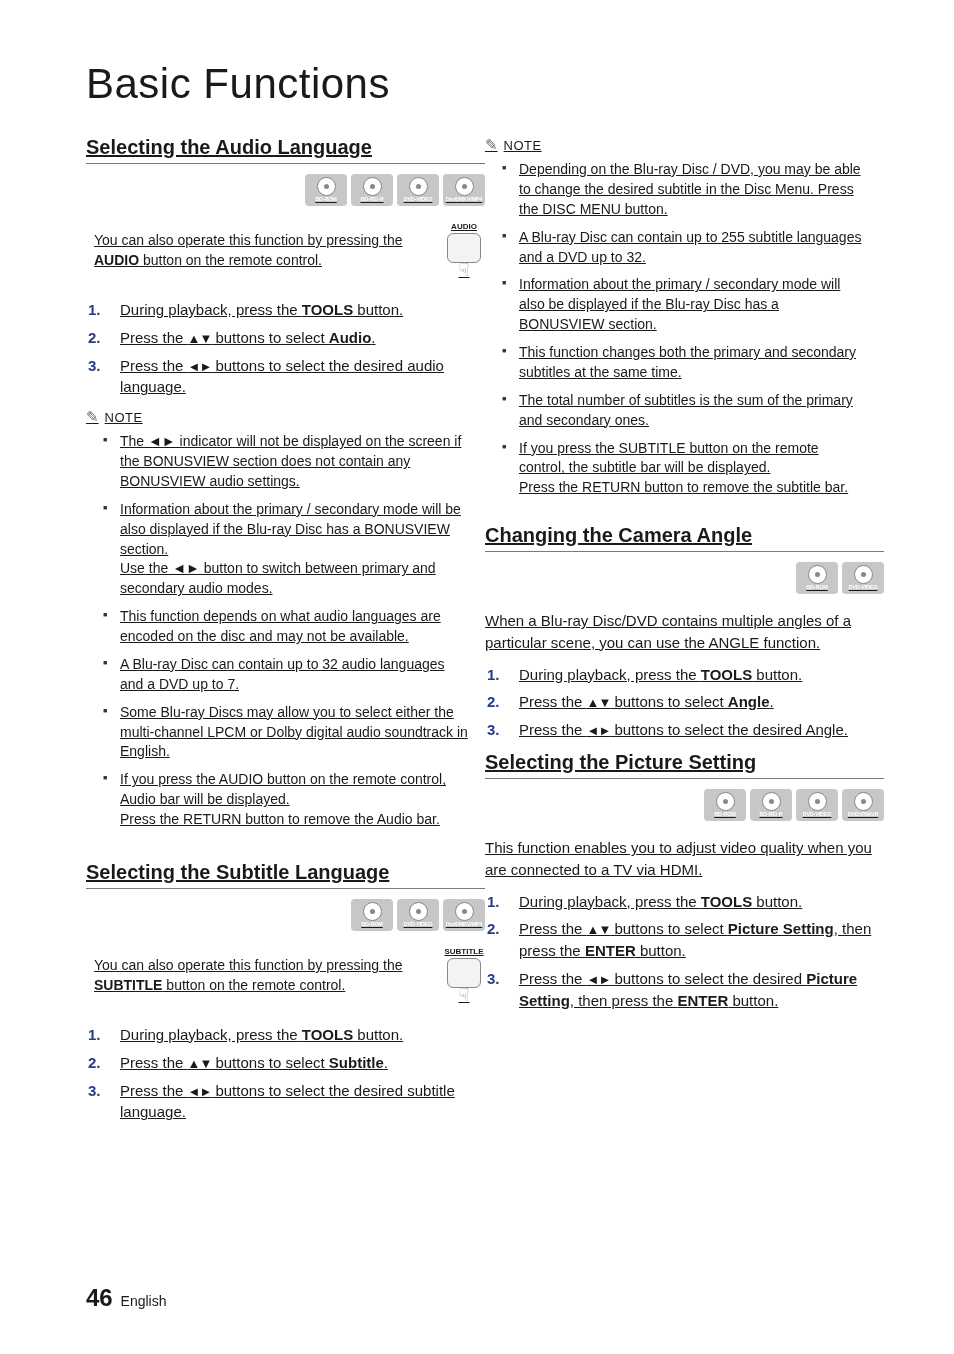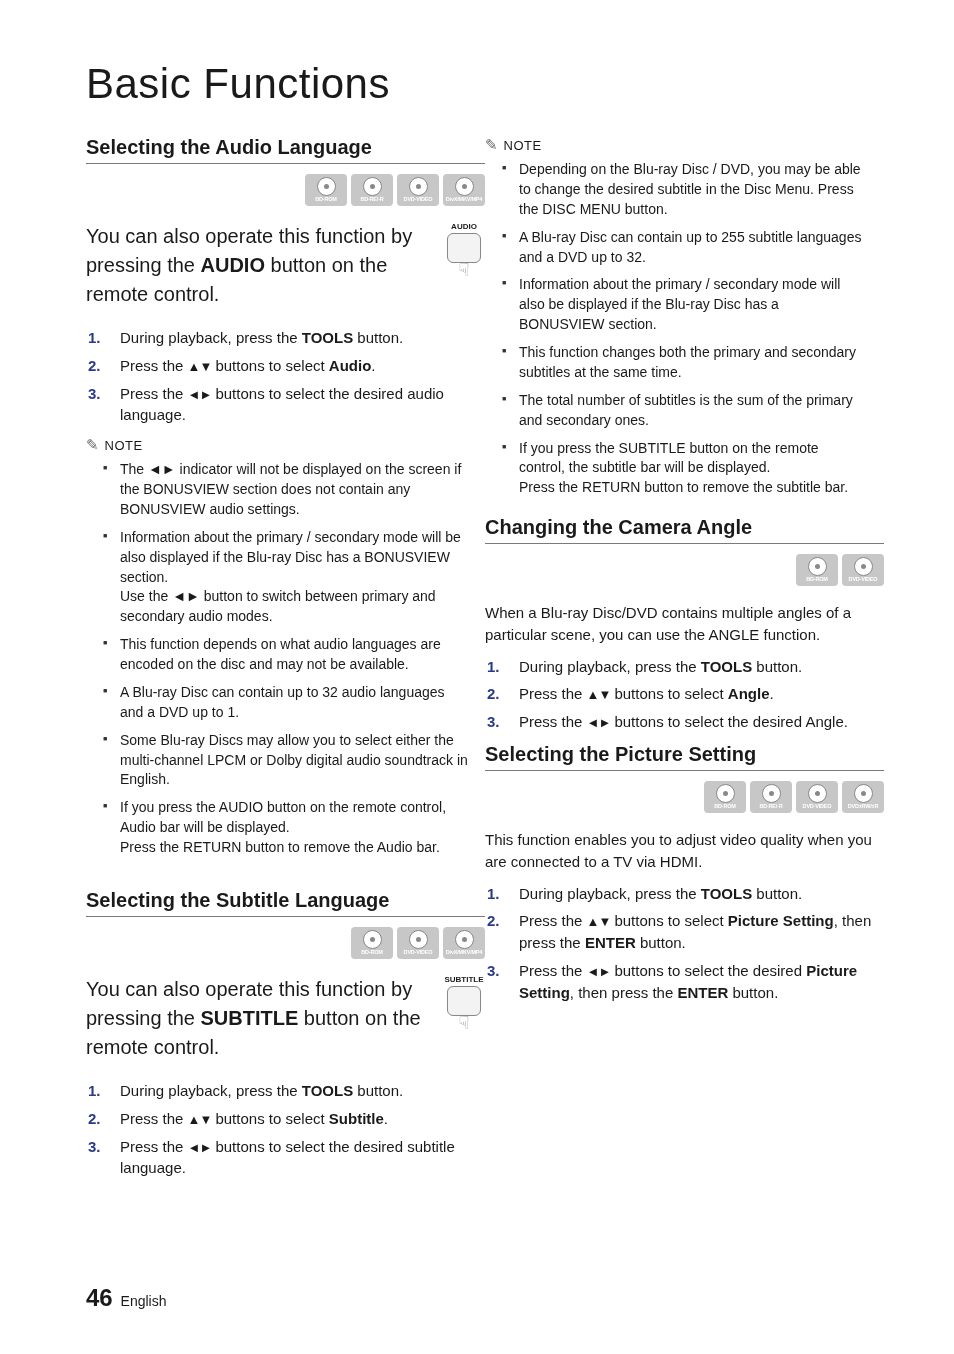--- a/index.html
+++ b/index.html
@@ -17,20 +17,21 @@
     position: relative;
   }
   h1.title {
     font-weight: 300;
     font-size: 42px;
     margin: 0 0 28px 0;
     letter-spacing: 0.5px;
   }
   .columns {
     display: flex;
+    text-decoration: underline;
   }
   .col {
     flex: 1;
     min-width: 0;
   }
   h2.section-head {
     font-size: 20px;
     font-weight: 700;
     margin: 0 0 4px 0;
   }
@@ -82,22 +83,22 @@
     font-weight: bold;
     letter-spacing: -0.2px;
   }
   .remote-row {
     display: flex;
     align-items: flex-start;
     gap: 14px;
     margin: 8px 0 18px 0;
   }
   .remote-row p {
-    margin: 0;
-    font-size: 20px;
+    margin: 8px;
+    font-size: 14px;
     line-height: 1.45;
     flex: 1;
   }
   .remote-btn-ill {
     width: 42px;
     flex: none;
     display: flex;
     flex-direction: column;
     align-items: center;
   }
@@ -248,21 +249,21 @@
 
       <div class="note-head">
         <span class="pen-icon">✎</span>
         <span class="note-label">NOTE</span>
       </div>
       <ul class="notes">
         <li>The ◄► indicator will not be displayed on the screen if the BONUSVIEW section does not contain any BONUSVIEW audio settings.</li>
         <li style="white-space:pre-line">Information about the primary / secondary mode will be also displayed if the Blu-ray Disc has a BONUSVIEW section.
 Use the ◄► button to switch between primary and secondary audio modes.</li>
         <li>This function depends on what audio languages are encoded on the disc and may not be available.</li>
-        <li>A Blu-ray Disc can contain up to 32 audio languages and a DVD up to 1.</li>
+        <li>A Blu-ray Disc can contain up to 32 audio languages and a DVD up to 7.</li>
         <li>Some Blu-ray Discs may allow you to select either the multi-channel LPCM or Dolby digital audio soundtrack in English.</li>
         <li style="white-space:pre-line">If you press the AUDIO button on the remote control, Audio bar will be displayed.
 Press the RETURN button to remove the Audio bar.</li>
       </ul>
 
       <h2 class="section-head" style="margin-top:31px">Selecting the Subtitle Language</h2>
       <hr class="section-rule">
       <div class="disc-row">
         <div class="disc-badge">
             <div class="circle">
@@ -312,21 +313,21 @@
       <ul class="notes">
         <li>Depending on the Blu-ray Disc / DVD, you may be able to change the desired subtitle in the Disc Menu. Press the DISC MENU button.</li>
         <li>A Blu-ray Disc can contain up to 255 subtitle languages and a DVD up to 32.</li>
         <li>Information about the primary / secondary mode will also be displayed if the Blu-ray Disc has a BONUSVIEW section.</li>
         <li>This function changes both the primary and secondary subtitles at the same time.</li>
         <li>The total number of subtitles is the sum of the primary and secondary ones.</li>
         <li style="white-space:pre-line">If you press the SUBTITLE button on the remote control, the subtitle bar will be displayed.
 Press the RETURN button to remove the subtitle bar.</li>
       </ul>
 
-      <h2 class="section-head" style="margin-top:18px">Changing the Camera Angle</h2>
+      <h2 class="section-head" style="margin-top:26px">Changing the Camera Angle</h2>
       <hr class="section-rule">
       <div class="disc-row">
         <div class="disc-badge">
             <div class="circle">
               <div class="dot"></div>
             </div>
             <div class="lbl">BD-ROM</div>
           </div>
         <div class="disc-badge">
             <div class="circle">

